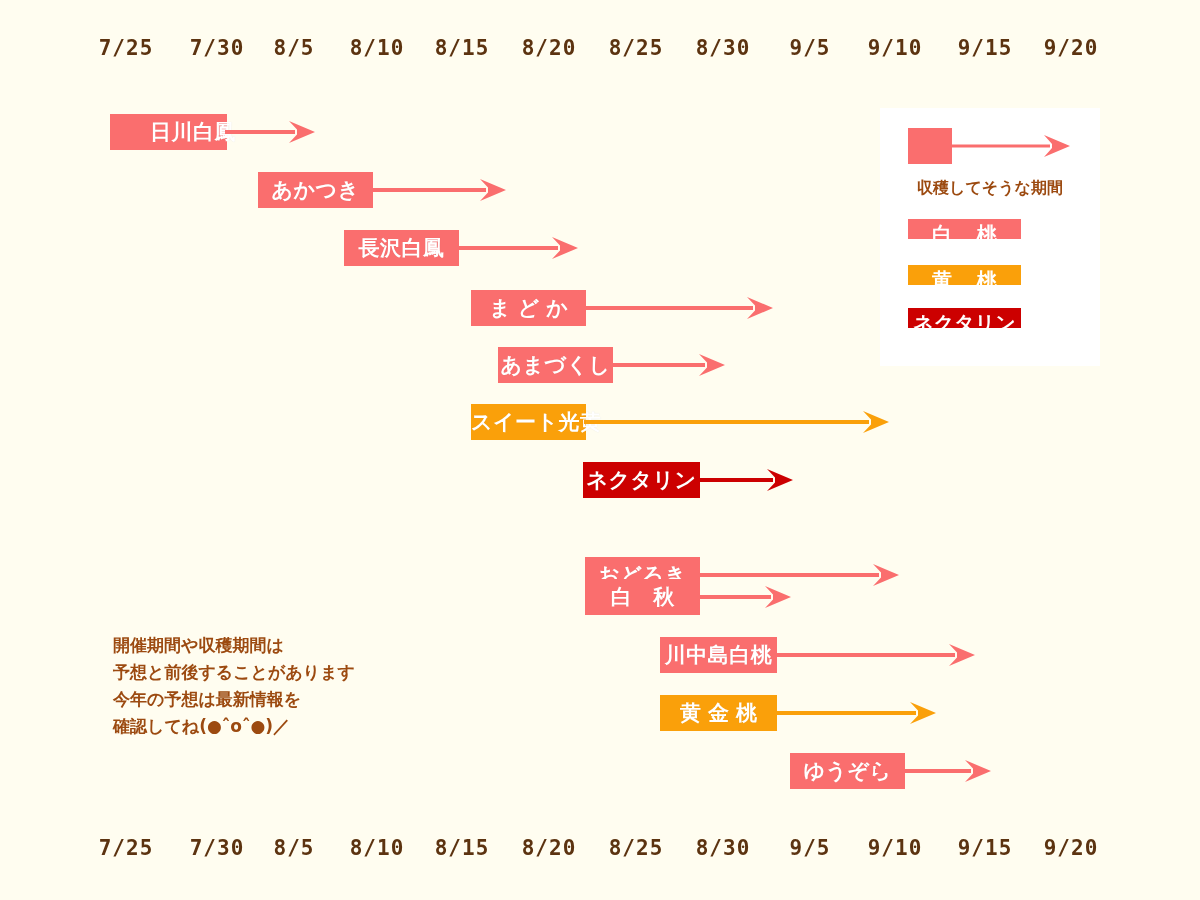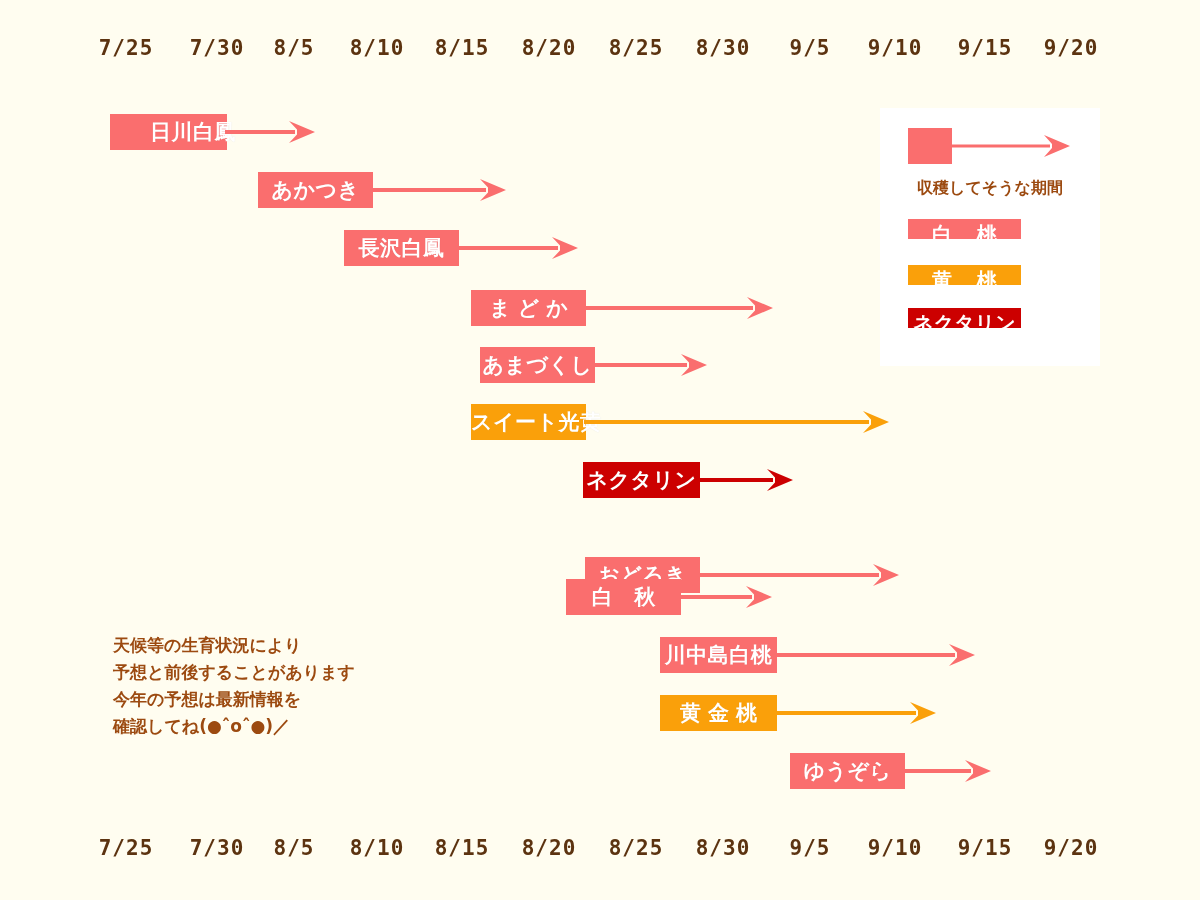--- a/index.html
+++ b/index.html
@@ -165,21 +165,21 @@
           <polygon points="121,18 95,7 103,15.5 103,20.5 95,29" fill="#FA6E6E"></polygon>
         </svg>
       </div>
       <div class="bar-row" style="left: 471px; top: 290px; width: 302px;">
         <div class="bar-label wide-space" style="width: 115px; background: rgb(250, 110, 110);">まどか</div>
         <svg width="189" height="36" viewBox="0 0 189 36" class="arrow-svg" style="left: 113px;">
           <rect x="0" y="16" width="169" height="4" fill="#FA6E6E"></rect>
           <polygon points="189,18 163,7 171,15.5 171,20.5 163,29" fill="#FA6E6E"></polygon>
         </svg>
       </div>
-      <div class="bar-row" style="left: 480px; top: 347px; width: 227px;">
+      <div class="bar-row" style="left: 498px; top: 347px; width: 227px;">
         <div class="bar-label" style="width: 115px; background: rgb(250, 110, 110);">あまづくし</div>
         <svg width="114" height="36" viewBox="0 0 114 36" class="arrow-svg" style="left: 113px;">
           <rect x="0" y="16" width="94" height="4" fill="#FA6E6E"></rect>
           <polygon points="114,18 88,7 96,15.5 96,20.5 88,29" fill="#FA6E6E"></polygon>
         </svg>
       </div>
       <div class="bar-row" style="left: 471px; top: 404px; width: 418px;">
         <div class="bar-label" style="width: 115px; background: rgb(250, 160, 10);">スイート光黄</div>
         <svg width="305" height="36" viewBox="0 0 305 36" class="arrow-svg" style="left: 113px;">
           <rect x="0" y="16" width="285" height="4" fill="#FAA00A"></rect>
@@ -193,21 +193,21 @@
           <polygon points="95,18 69,7 77,15.5 77,20.5 69,29" fill="#CC0000"></polygon>
         </svg>
       </div>
       <div class="bar-row" style="left: 585px; top: 520px; width: 314px; margin-top: 37px;">
         <div class="bar-label" style="width: 115px; background: rgb(250, 110, 110);">おどろき</div>
         <svg width="201" height="36" viewBox="0 0 201 36" class="arrow-svg" style="left: 113px;">
           <rect x="0" y="16" width="181" height="4" fill="#FA6E6E"></rect>
           <polygon points="201,18 175,7 183,15.5 183,20.5 175,29" fill="#FA6E6E"></polygon>
         </svg>
       </div>
-      <div class="bar-row" style="left: 566px; top: 579px; width: 206px;">
+      <div class="bar-row" style="left: 585px; top: 579px; width: 206px;">
         <div class="bar-label wide-space" style="width: 115px; background: rgb(250, 110, 110);">白 秋</div>
         <svg width="93" height="36" viewBox="0 0 93 36" class="arrow-svg" style="left: 113px;">
           <rect x="0" y="16" width="73" height="4" fill="#FA6E6E"></rect>
           <polygon points="93,18 67,7 75,15.5 75,20.5 67,29" fill="#FA6E6E"></polygon>
         </svg>
       </div>
       <div class="bar-row" style="left: 660px; top: 637px; width: 315px;">
         <div class="bar-label" style="width: 117px; background: rgb(250, 110, 110);">川中島白桃</div>
         <svg width="200" height="36" viewBox="0 0 200 36" class="arrow-svg" style="left: 115px;">
           <rect x="0" y="16" width="180" height="4" fill="#FA6E6E"></rect>
@@ -239,21 +239,21 @@
         </svg>
       </div>
     <div id="legend-caption" style="top: 70px;">収穫してそうな期間</div>
     <div id="legend-chips">
         <div class="legend-chip wide-space" style="left: 28px; top: 111px; width: 113px; background: rgb(250, 110, 110);">白 桃</div>
         <div class="legend-chip wide-space" style="left: 28px; top: 157px; width: 113px; background: rgb(250, 160, 10);">黄 桃</div>
         <div class="legend-chip" style="left: 28px; top: 200px; width: 113px; background: rgb(204, 0, 0);">ネクタリン</div>
       </div>
   </div>
 
-  <div id="note"><div>天候等の生育状況により</div><div>予想と前後することがあります</div><div>今年の予想は最新情報を</div><div>確認してね(●ˆoˆ●)／</div></div>
+  <div id="note"><div>開催期間や収穫期間は</div><div>予想と前後することがあります</div><div>今年の予想は最新情報を</div><div>確認してね(●ˆoˆ●)／</div></div>
 
   <div class="axis" id="axis-bottom">
       <span class="tick" style="left: 126px;">7/25</span>
       <span class="tick" style="left: 217px;">7/30</span>
       <span class="tick" style="left: 294px;">8/5</span>
       <span class="tick" style="left: 377px;">8/10</span>
       <span class="tick" style="left: 462px;">8/15</span>
       <span class="tick" style="left: 549px;">8/20</span>
       <span class="tick" style="left: 636px;">8/25</span>
       <span class="tick" style="left: 723px;">8/30</span>

